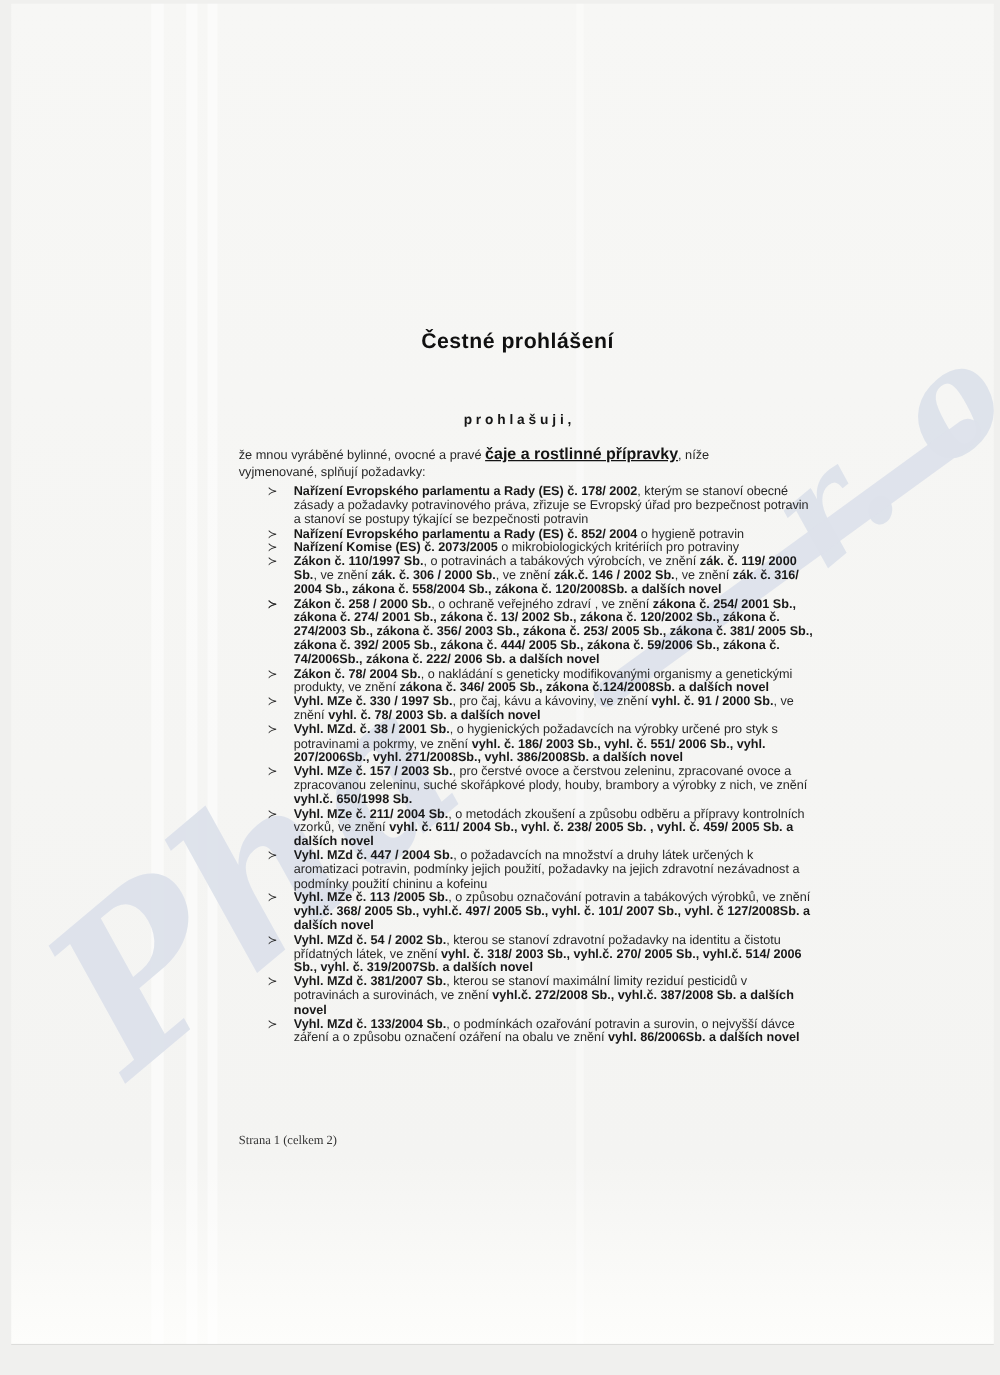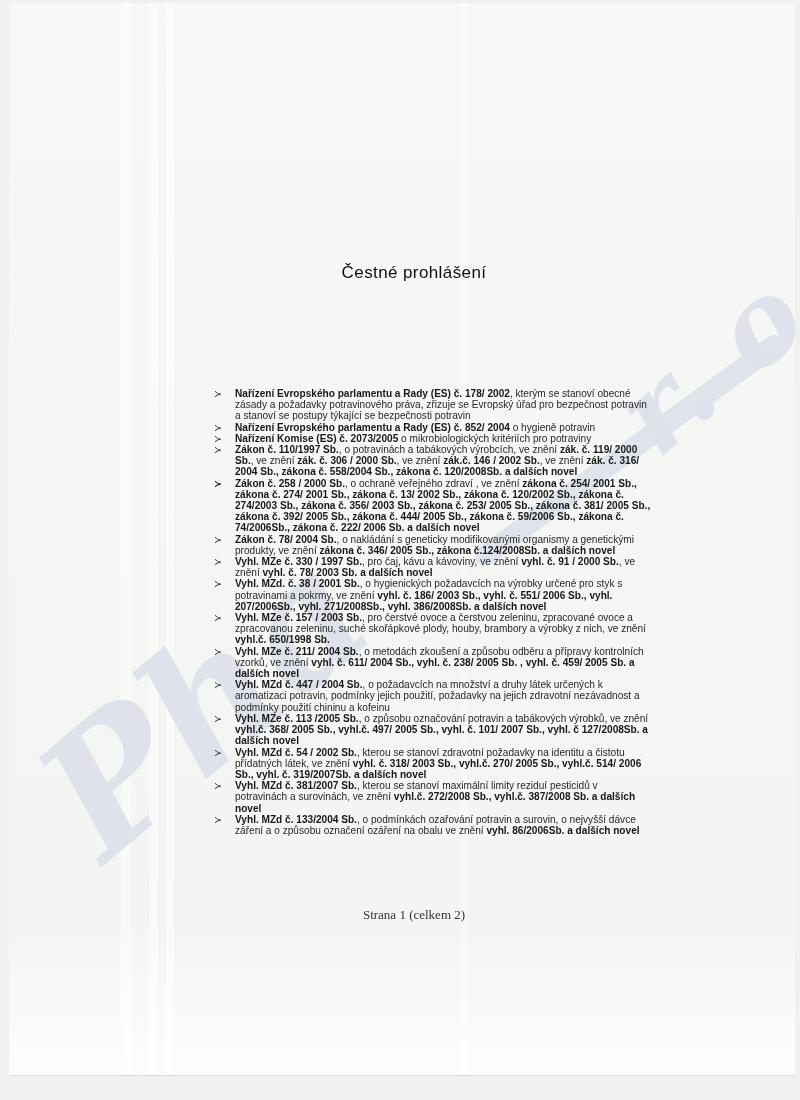--- a/index.html
+++ b/index.html
@@ -32,21 +32,21 @@
     position:absolute;left:468px;top:548px;width:378px;height:21px;border-radius:11px;
     background:#dde2eb;opacity:.95;transform:rotate(-36deg);transform-origin:0 50%;pointer-events:none;
   }
   
   .letterhead{
     position:absolute;left:190px;top:219px;
     font-family:"Liberation Serif",serif;font-size:11.5px;line-height:15px;color:#1e1e1e;
   }
   .doc-title{
     position:absolute;left:182px;top:260px;width:446px;text-align:center;
-    font-size:17px;font-weight:normal;letter-spacing:.4px;color:#101010;
+    font-size:17px;font-weight:bold;letter-spacing:.4px;color:#101010;
   }
   .intro-line{
     position:absolute;left:182px;top:304px;width:446px;text-align:center;
     font-size:10.2px;color:#262626;
   }
   .declare-word{
     position:absolute;left:182px;top:327px;width:446px;text-align:center;
     font-size:11px;font-weight:bold;color:#151515;
   }
   .lead-para{
@@ -61,42 +61,44 @@
     list-style:none;margin:0;padding:0;
     font-size:10.1px;line-height:11.2px;color:#272727;
   }
   .law-item{position:relative;padding-left:21px;}
   .bullet{
     position:absolute;left:0;top:0;font-size:9.5px;color:#2e2e2e;
     font-family:"DejaVu Sans",sans-serif;
   }
   .seg.bold{font-weight:bold;color:#181818;}
   .page-footer{
-    position:absolute;left:182px;top:904px;width:446px;text-align:center;
-    font-family:"Liberation Serif",serif;font-size:13px;color:#343434;
+    position:absolute;left:182px;top:904px;width:446px;text-align:left;
+    font-family:"Liberation Serif",serif;font-size:10px;color:#343434;
   }
 </style>
 </head>
 <body>
 
 <div class="canvas">
   <div class="page">
     <div class="band b1"></div>
     <div class="band b2"></div>
     <div class="band b3"></div>
     <div class="band b4"></div>
 
     <div class="wm wm-pha">Pha</div>
     <div class="wm wm-ro">r. o.</div>
     <div class="wm-stroke"></div>
 
 
     <div class="doc-title">Čestné prohlášení</div>
 
+    <div class="declare-word">p r o h l a š u j i ,</div>
 
+    <div class="lead-para"><span>že mnou vyráběné bylinné, ovocné a pravé </span><span class="emph">čaje a rostlinné přípravky</span><span>, níže</span><br><span>vyjmenované, splňují požadavky:</span></div>
 
     <ul class="law-list">
         <li class="law-item"><span class="bullet">≻</span><span class="seg bold">Nařízení Evropského parlamentu a Rady (ES) č. 178/ 2002</span><span class="seg">, kterým se stanoví obecné zásady a požadavky potravinového práva, zřizuje se Evropský úřad pro bezpečnost potravin a stanoví se postupy týkající se bezpečnosti potravin</span></li>
         <li class="law-item"><span class="bullet">≻</span><span class="seg bold">Nařízení Evropského parlamentu a Rady (ES) č. 852/ 2004</span><span class="seg"> o hygieně potravin</span></li>
         <li class="law-item"><span class="bullet">≻</span><span class="seg bold">Nařízení Komise (ES) č. 2073/2005</span><span class="seg"> o mikrobiologických kritériích pro potraviny</span></li>
         <li class="law-item"><span class="bullet">≻</span><span class="seg bold">Zákon č. 110/1997 Sb.</span><span class="seg">, o potravinách a tabákových výrobcích, ve znění </span><span class="seg bold">zák. č. 119/ 2000 Sb.</span><span class="seg">, ve znění </span><span class="seg bold">zák. č. 306 / 2000 Sb.</span><span class="seg">, ve znění </span><span class="seg bold">zák.č. 146 / 2002 Sb.</span><span class="seg">, ve znění </span><span class="seg bold">zák. č. 316/ 2004 Sb., zákona č. 558/2004 Sb., zákona č. 120/2008Sb. a dalších novel</span></li>
         <li class="law-item"><span class="bullet">≻</span></li>
         <li class="law-item"><span class="bullet">≻</span><span class="seg bold">Zákon č. 258 / 2000 Sb.</span><span class="seg">, o ochraně veřejného zdraví , ve znění </span><span class="seg bold">zákona č. 254/ 2001 Sb., zákona č. 274/ 2001 Sb., zákona č. 13/ 2002 Sb., zákona č. 120/2002 Sb., zákona č. 274/2003 Sb., zákona č. 356/ 2003 Sb., zákona č. 253/ 2005 Sb., zákona č. 381/ 2005 Sb., zákona č. 392/ 2005 Sb., zákona č. 444/ 2005 Sb., zákona č. 59/2006 Sb., zákona č. 74/2006Sb., zákona č. 222/ 2006 Sb. a dalších novel</span></li>
         <li class="law-item"><span class="bullet">≻</span><span class="seg bold">Zákon č. 78/ 2004 Sb.</span><span class="seg">, o nakládání s geneticky modifikovanými organismy a genetickými produkty, ve znění </span><span class="seg bold">zákona č. 346/ 2005 Sb., zákona č.124/2008Sb. a dalších novel</span></li>
         <li class="law-item"><span class="bullet">≻</span><span class="seg bold">Vyhl. MZe č. 330 / 1997 Sb.</span><span class="seg">, pro čaj, kávu a kávoviny, ve znění </span><span class="seg bold">vyhl. č. 91 / 2000 Sb.</span><span class="seg">, ve znění </span><span class="seg bold">vyhl. č. 78/ 2003 Sb. a dalších novel</span></li>

